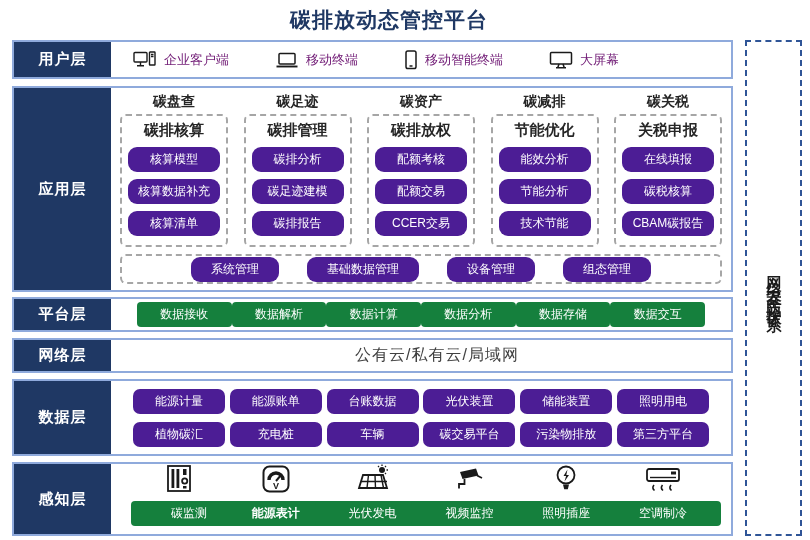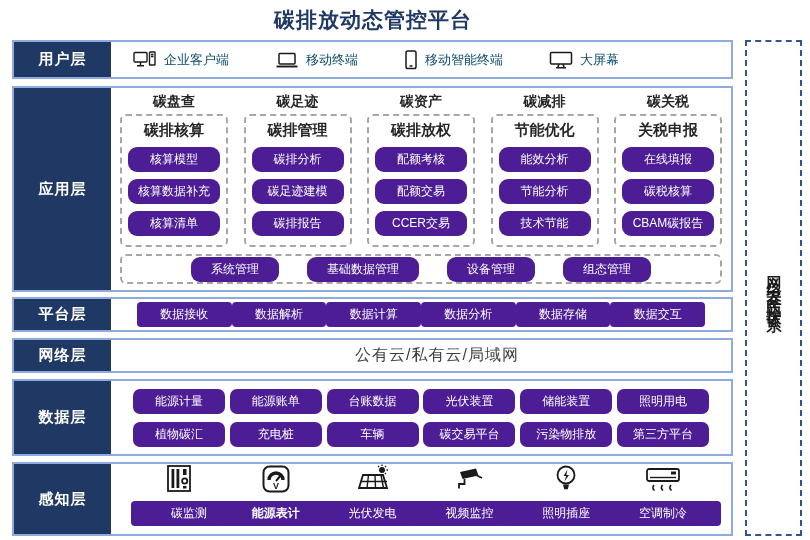--- a/index.html
+++ b/index.html
@@ -1,35 +1,35 @@
 <!DOCTYPE html>
 <html><head>
 <meta charset="utf-8">
 <style>
   html,body{margin:0;padding:0;}
   body{
     width:810px;height:540px;position:relative;background:#fff;
     font-family:"Liberation Sans","DejaVu Sans",sans-serif;overflow:hidden;
   }
   .title{
-    position:absolute;top:6px;left:0;width:746px;text-align:center;
+    position:absolute;top:6px;left:16px;width:746px;text-align:center;
     font-size:21px;font-weight:bold;color:#1F3864;letter-spacing:1px;
   }
   .layer{
     position:absolute;left:12px;width:721px;box-sizing:border-box;
     background:#fff;border:2px solid #8FAADC;display:flex;align-items:stretch;
   }
   .llabel{
     flex:0 0 97px;background:#1F3864;color:#fff;font-weight:bold;font-size:15px;
     display:flex;align-items:center;justify-content:center;letter-spacing:1px;
   }
   .lcontent{flex:1;min-width:0;padding-left:32px;}
   
   .user-items{display:flex;align-items:center;gap:46px;padding-left:22px;}
-  .uitem{display:flex;align-items:center;gap:7px;font-size:13px;color:#0c4a6e;}
+  .uitem{display:flex;align-items:center;gap:7px;font-size:13px;color:#701a75;}
   .uitem svg{display:block;}
   
   .app-wrap{display:flex;flex-direction:column;padding:3px 9px 6px 9px;box-sizing:border-box;}
   .app-cols{display:flex;justify-content:space-between;}
   .app-col{width:108px;display:flex;flex-direction:column;align-items:center;}
   .app-col-header{font-weight:bold;font-size:14px;color:#262626;margin:2px 0 3px;}
   .app-dashed{
     border:2px dashed #A6A6A6;border-radius:6px;width:100%;box-sizing:border-box;
     padding:5px 6px 9px;display:flex;flex-direction:column;align-items:center;gap:7px;
   }
@@ -39,21 +39,21 @@
     padding:4px 2px;width:100%;text-align:center;box-sizing:border-box;white-space:nowrap;
   }
   .app-common{
     border:2px dashed #A6A6A6;border-radius:6px;margin-top:7px;height:45px;
     display:flex;align-items:center;justify-content:center;gap:28px;box-sizing:border-box;
   }
   .btn-navy.common{width:auto;padding:4px 20px;}
   
   .chips-row{height:100%;display:flex;align-items:center;justify-content:space-between;padding:0 26px;}
   .chip-yellow{
-    background:#4c1d95;color:#fff;font-size:12px;border-radius:4px;
+    background:#15803d;color:#fff;font-size:12px;border-radius:4px;
     padding:4px 12px;width:84px;text-align:center;white-space:nowrap;
   }
   
   .net-text{height:100%;display:flex;align-items:center;justify-content:center;font-size:16px;color:#404040;letter-spacing:1px;}
   
   .data-grid{
     height:100%;display:grid;grid-template-columns:repeat(6,92px);justify-content:space-between;
     align-content:center;row-gap:8px;padding:0 22px;box-sizing:border-box;
   }
   .btn-navy.data{width:92px;padding:4px 0;border-radius:7px;}

